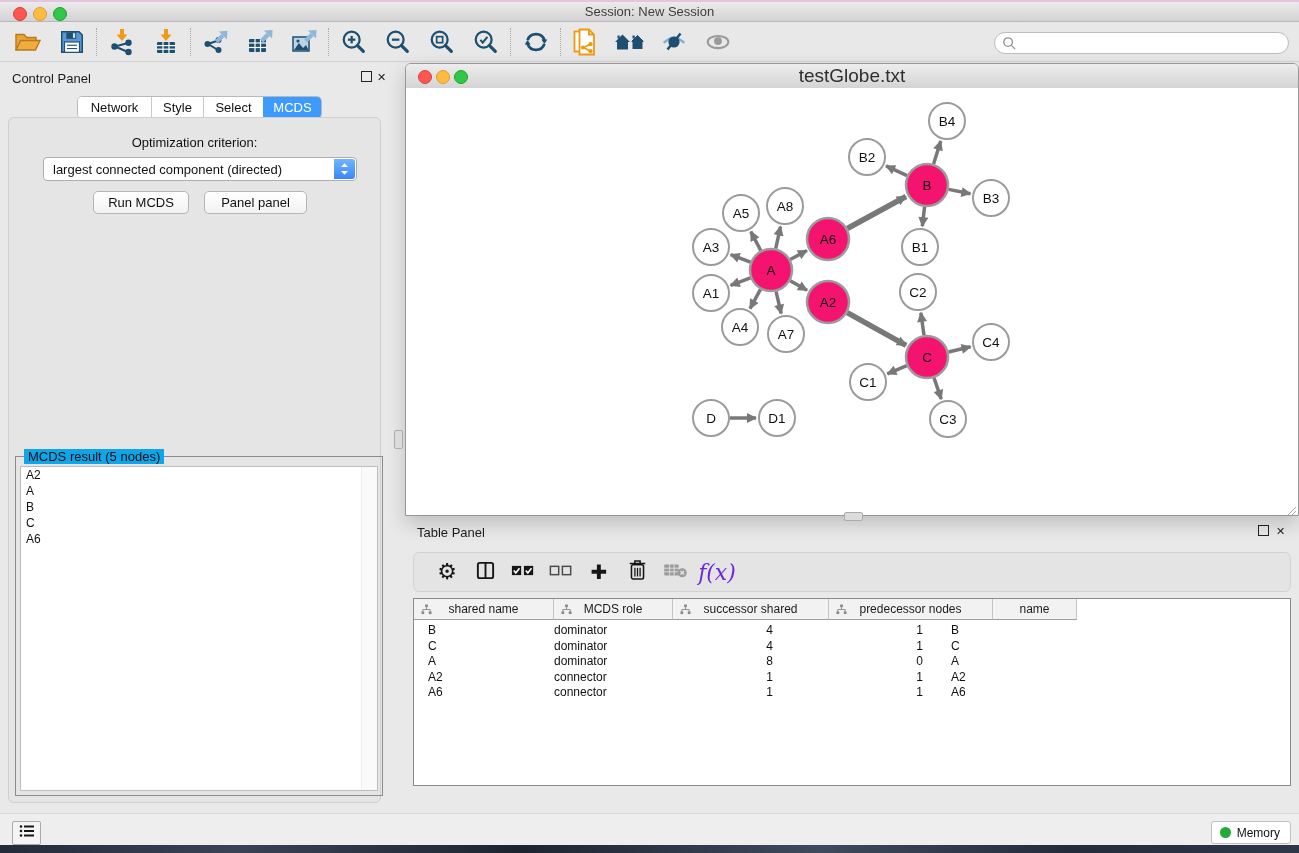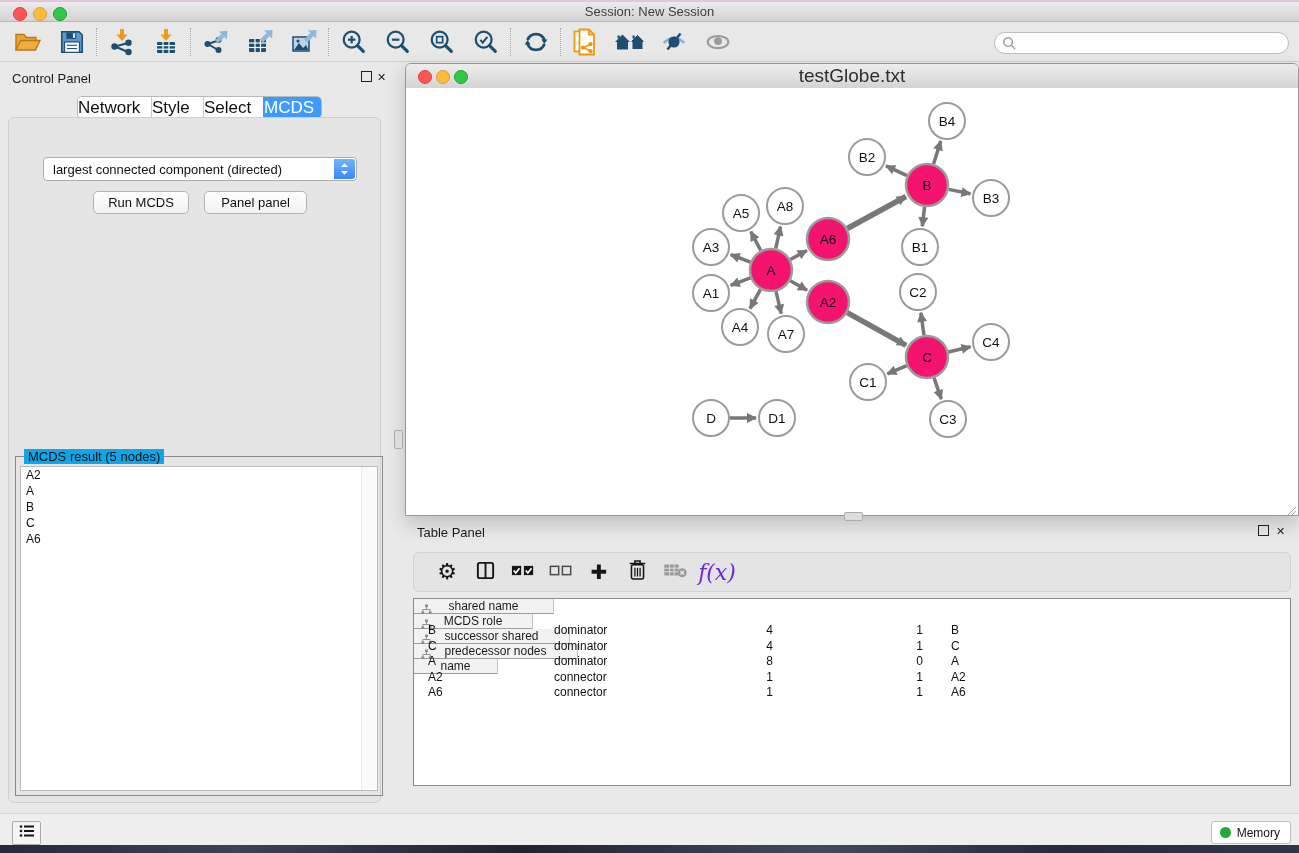--- a/index.html
+++ b/index.html
@@ -33,21 +33,21 @@
   .searchbox svg{position:absolute;left:7px;top:3px;}
   .searchbox input{position:absolute;left:26px;top:1px;width:260px;height:18px;border:none;outline:none;
     font-size:12px;background:transparent;font-family:inherit;}
 
   
   .control-panel{left:0;top:62px;width:390px;height:751px;}
   .cp-title{left:12px;top:9px;font-size:13px;color:#1b1b1b;}
   .panel-ctl{font-size:11px;color:#222;top:9px;}
   .float-box{width:9px;height:9px;border:1.5px solid #222;display:inline-block;}
   .cp-tabs{left:77px;top:34px;height:21px;display:flex;border:1px solid #b9b9b9;border-radius:5px;overflow:hidden;background:#fff;}
-  .seg{height:21px;line-height:21px;text-align:left;font-size:17px;color:#111;background:#fff;border-left:1px solid #c9c9c9;box-sizing:border-box;}
+  .seg{height:21px;line-height:21px;text-align:center;font-size:13px;color:#111;background:#fff;border-left:1px solid #c9c9c9;box-sizing:border-box;}
   .seg:first-child{border-left:none;}
   .seg.sel{background:#3e9bfe;color:#fff;border-left-color:#3e9bfe;}
   .cp-body{left:8px;top:55px;width:373px;height:686px;background:#e5e5e5;border:1px solid #cfcfcf;border-radius:6px;box-sizing:border-box;}
   .opt-label{left:0;top:17px;width:100%;text-align:center;font-size:13px;color:#111;}
   .criterion{left:34px;top:39px;width:314px;height:24px;background:#fff;border:1px solid #aeaeae;border-radius:4px;box-sizing:border-box;}
   .criterion .val{position:absolute;left:9px;top:4px;font-size:13px;color:#111;white-space:nowrap;}
   .criterion .stepper{position:absolute;right:1px;top:1px;width:21px;height:20px;border-radius:0 3px 3px 0;
     background:linear-gradient(#71b5fb,#3a86f7);display:flex;flex-direction:column;align-items:center;justify-content:center;}
   .cp-btn{top:73px;height:23px;background:linear-gradient(#ffffff,#f2f2f2);border:1px solid #b5b5b5;border-radius:5px;
     font-size:13px;color:#111;text-align:center;line-height:21px;box-sizing:border-box;}
@@ -77,21 +77,21 @@
   
   .table-panel{left:405px;top:520px;width:894px;height:293px;}
   .tp-title{left:12px;top:5px;font-size:13px;color:#1b1b1b;}
   .tp-toolbar{left:8px;top:32px;width:878px;height:40px;background:#e4e4e4;border:1px solid #d2d2d2;border-radius:6px;
     box-sizing:border-box;display:flex;align-items:center;padding-left:14px;}
   .tp-tool{width:38px;height:30px;display:flex;align-items:center;justify-content:center;flex:0 0 auto;}
   .gear-glyph{font-size:22px;line-height:22px;color:#161616;font-family:"DejaVu Sans",sans-serif;}
   .plus-glyph{font-size:20px;line-height:20px;color:#161616;font-family:"DejaVu Sans",sans-serif;}
   .fx-glyph{font-family:"DejaVu Serif","Liberation Serif",serif;font-style:italic;font-size:22px;color:#6d28d9;}
   .tp-table{left:8px;top:78px;width:878px;height:188px;background:#fff;border:1px solid #8a8a8a;box-sizing:border-box;overflow:hidden;}
-  .th-row{position:absolute;left:0;top:0;height:21px;display:flex;flex-direction:column;}
+  .th-row{position:absolute;left:0;top:0;height:21px;display:flex;}
   .th-cell{position:relative;height:21px;background:#f2f2f2;border-right:1px solid #c4c4c4;border-bottom:1px solid #9e9e9e;
     box-sizing:border-box;font-size:12px;color:#1b1b1b;display:flex;align-items:center;justify-content:center;}
   .th-cell svg{position:absolute;left:7px;top:5px;}
   .tbody{position:absolute;left:0;top:24px;right:0;}
   .t-row{display:flex;height:15.6px;}
   .t-cell{font-size:12px;color:#111;line-height:15.6px;box-sizing:border-box;white-space:nowrap;overflow:hidden;}
   .tp-tabs{left:268px;top:268px;height:22px;display:flex;border:1px solid #b5b5b5;border-radius:5px;overflow:hidden;background:#fff;}
   .tp-tabs .seg{height:22px;line-height:22px;}
 
   
@@ -320,20 +320,21 @@
   <div class="abs cp-title">Control Panel</div>
   <span class="abs panel-ctl" style="left:361px;"><span class="float-box"></span></span>
   <span class="abs panel-ctl" style="left:377px;font-weight:bold;">✕</span>
   <div class="abs cp-tabs" id="cp-tabs">
       <div class="seg" style="width: 73px;">Network</div>
       <div class="seg" style="width: 52px;">Style</div>
       <div class="seg" style="width: 60px;">Select</div>
       <div class="seg sel" style="width: 58px;">MCDS</div>
     </div>
   <div class="abs cp-body">
+    <div class="abs opt-label">Optimization criterion:</div>
     <div class="abs criterion">
       <span class="val">largest connected component (directed)</span>
       <span class="stepper">
         <svg width="9" height="14" viewBox="0 0 9 14">
             <path d="M1 5 L4.5 1.2 L8 5 Z" fill="#fff"></path>
             <path d="M1 9 L4.5 12.8 L8 9 Z" fill="#fff"></path>
           </svg>
       </span>
     </div>
     <div class="abs cp-btn" style="left:84px;width:96px;">Run MCDS</div>

